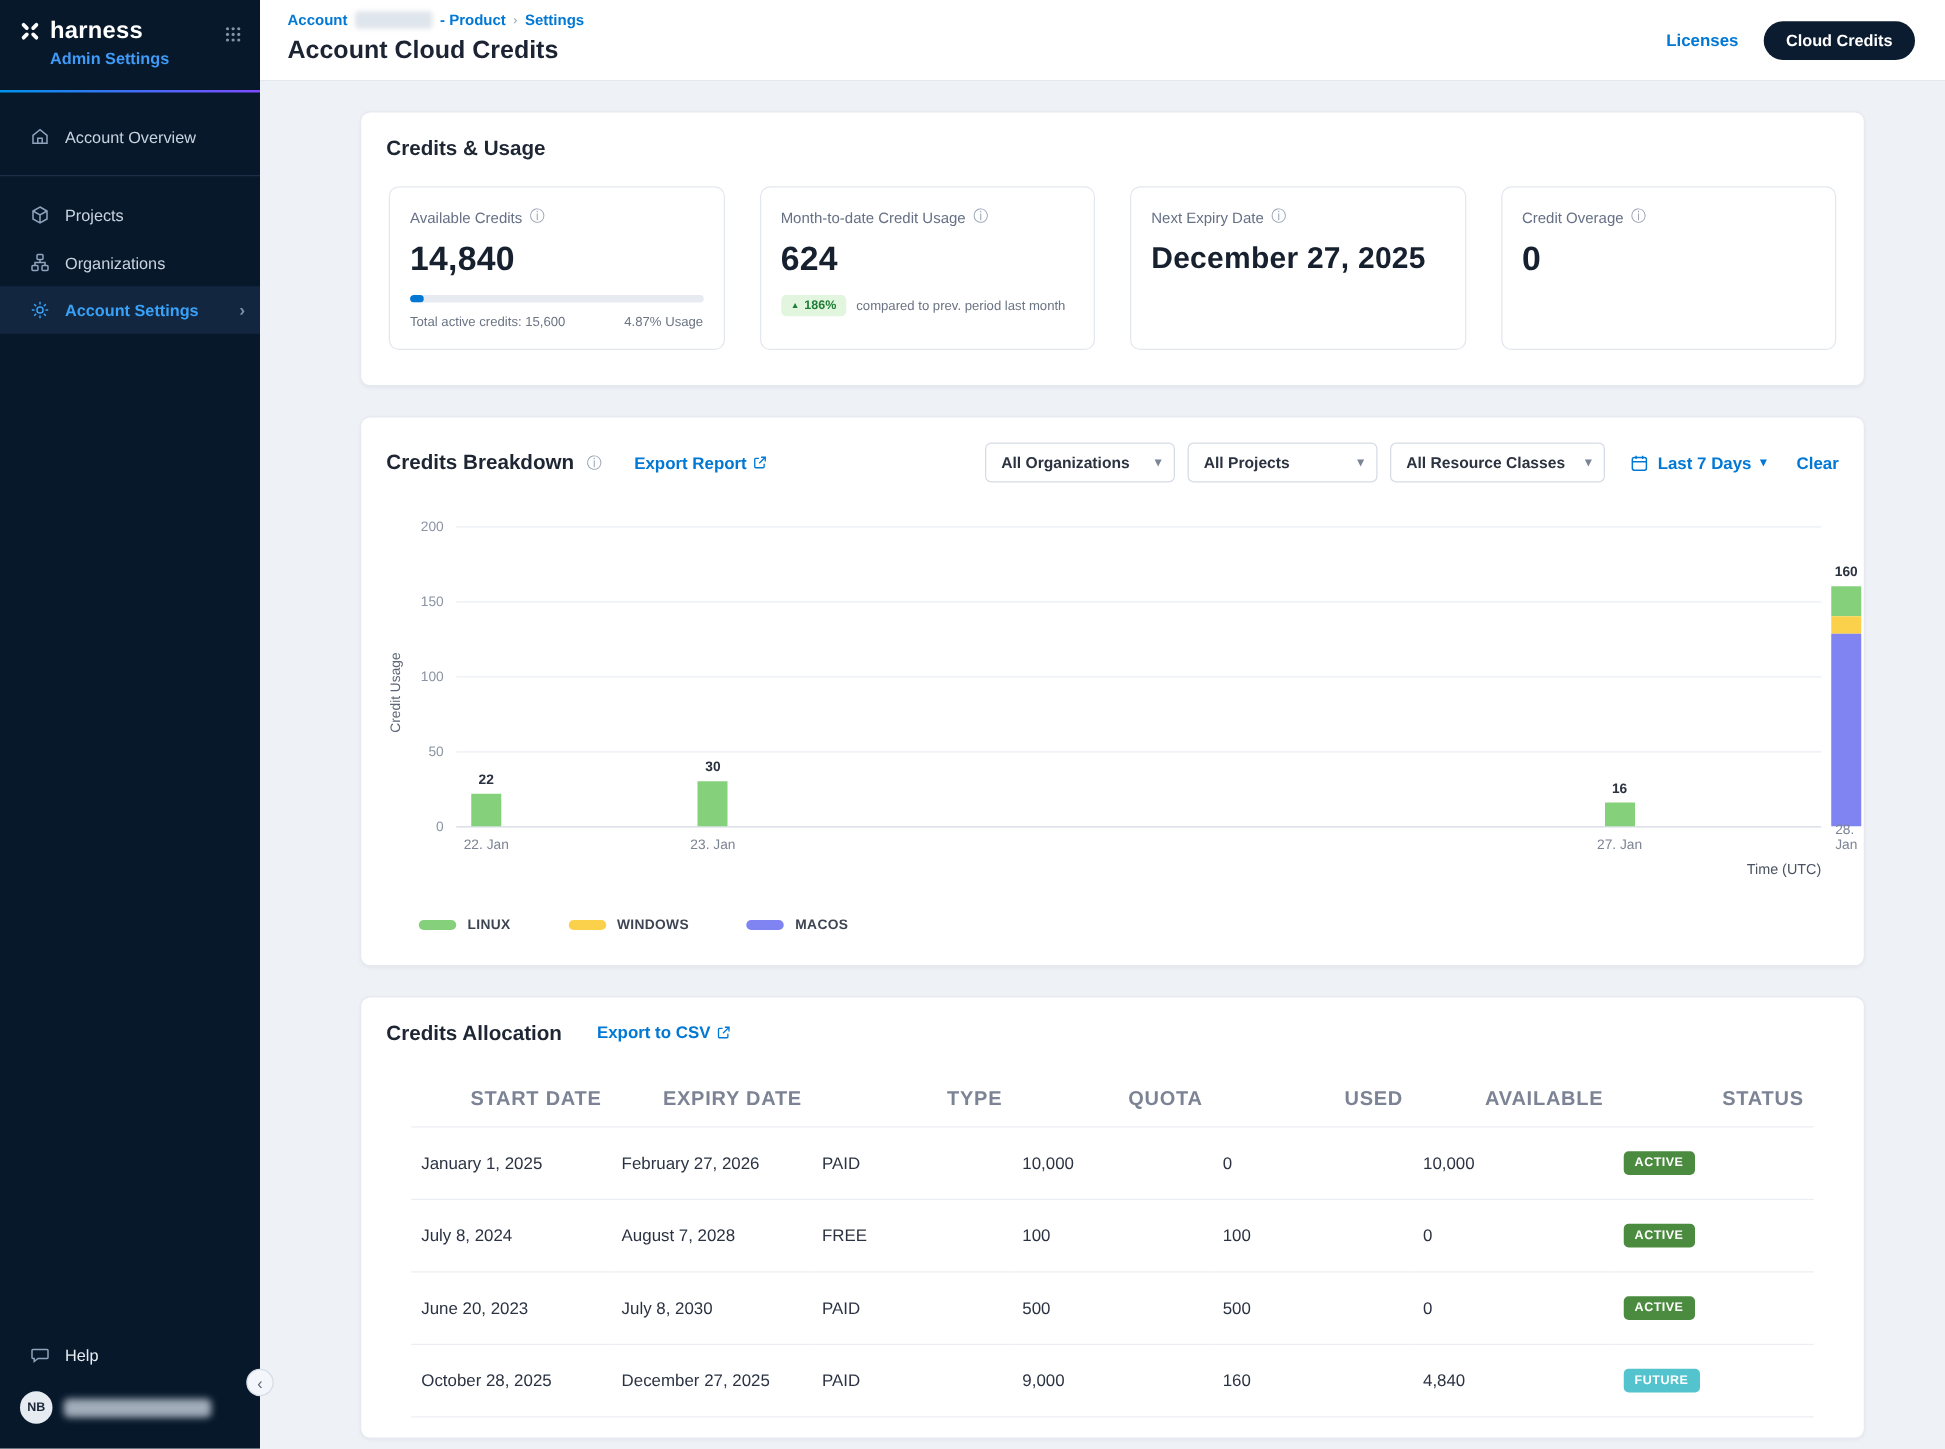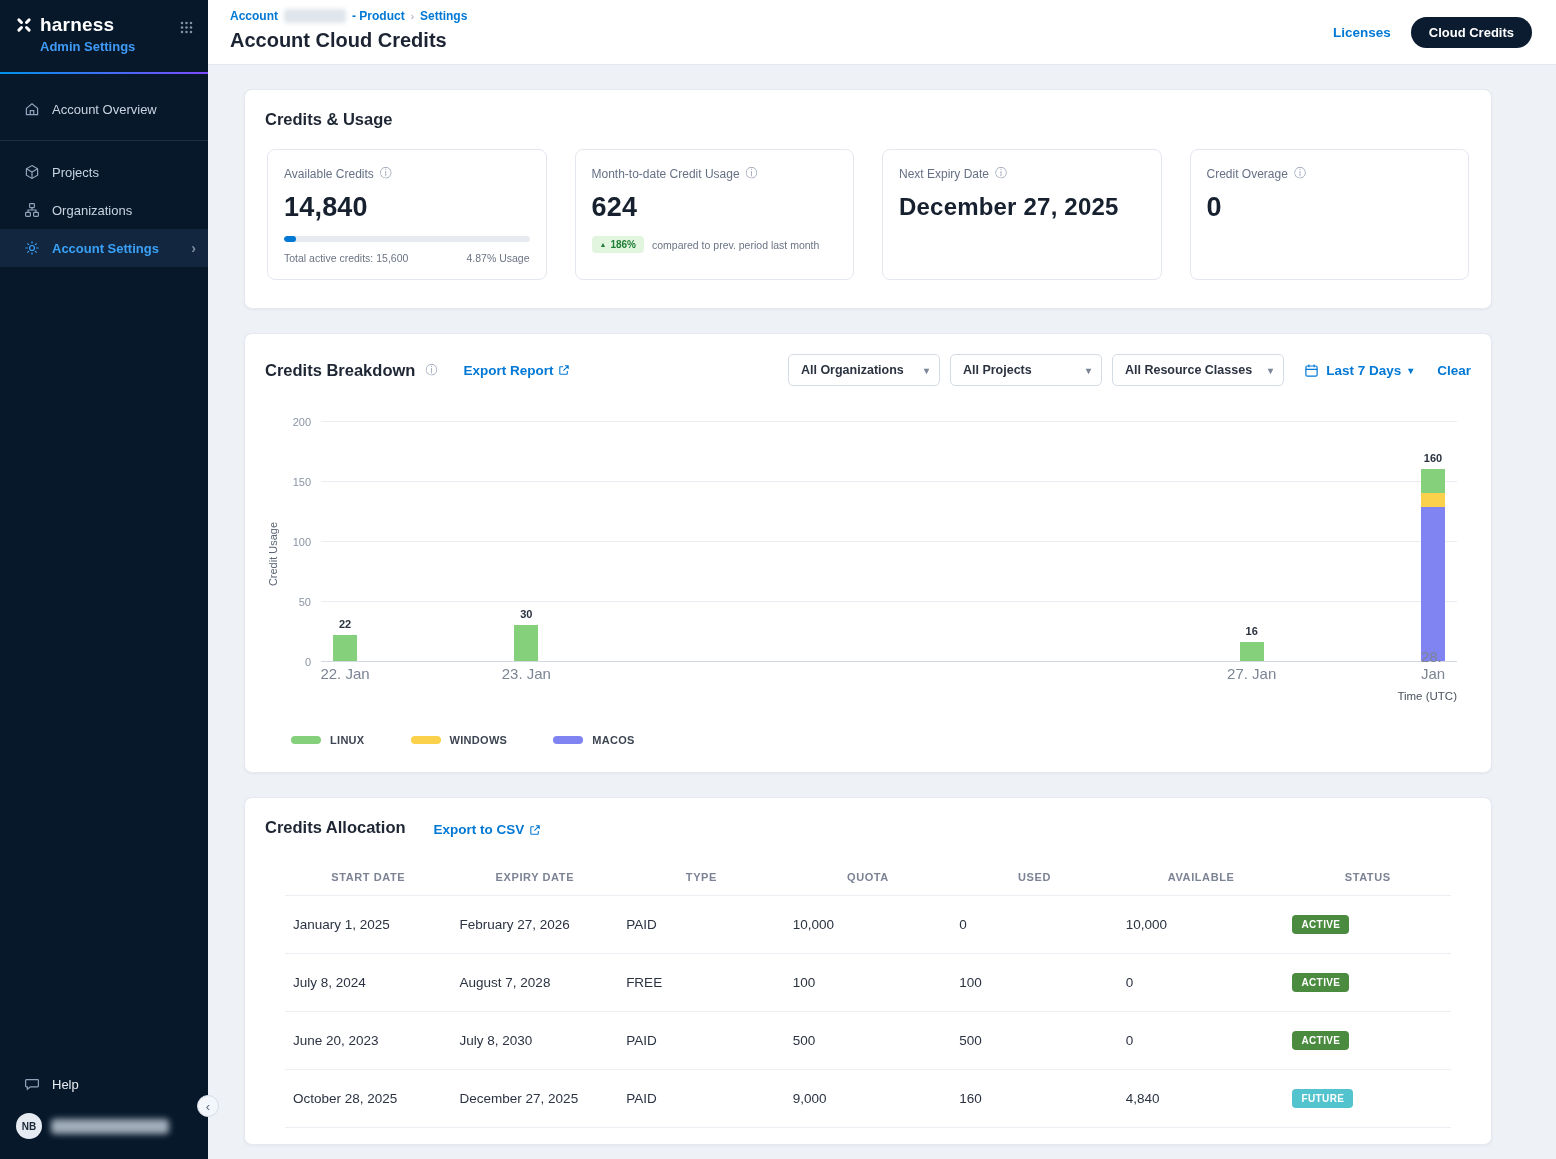--- a/index.html
+++ b/index.html
@@ -33,21 +33,21 @@
   .main { flex:1; display:flex; flex-direction:column; min-width:0; }
   .topbar { background:#fff; border-bottom:1px solid #e3e8ef; padding:9px 24px 12px 22px; display:flex; justify-content:space-between; align-items:flex-start; }
   .breadcrumb { display:flex; align-items:center; gap:6px; font-size:12px; color:#0278d5; font-weight:600; }
   .blur-blob { width:62px; height:14px; background:#dfe5ec; border-radius:3px; filter:blur(2px); }
   .crumb-sep { color:#98a2b3; font-size:10px; font-weight:400; }
   .page-title { font-size:20px; font-weight:700; color:#1c2433; margin-top:6px; }
   .topbar-right { display:flex; align-items:center; gap:20px; margin-top:8px; }
   .licenses-link { color:#0278d5; font-weight:600; font-size:13.5px; }
   .pill-btn { background:#0b1c30; color:#fff; font-weight:600; font-size:13px; padding:8px 18px; border-radius:999px; border:none; font-family:inherit; }
 
-  .content { flex:1; padding:24px 64px 4px 36px; background:#eef1f6; overflow:hidden; }
+  .content { flex:1; padding:24px 64px 4px 36px; background:#eef1f6; overflow:hidden;margin-left:44px; }
   .card { background:#fff; border:1px solid #e6eaf0; border-radius:8px; box-shadow:0 1px 3px rgba(20,30,50,.05); margin-bottom:24px; padding:20px; }
   .card-title { font-size:16.5px; font-weight:700; color:#1e2634; }
 
   
   .stats-grid { display:grid; grid-template-columns:repeat(4,1fr); gap:28px; margin:20px 2px 8px; }
   .stat { border:1px solid #e3e7ee; border-radius:8px; padding:15px 16px; min-height:118px; }
   .stat-label-row { display:flex; align-items:center; gap:6px; font-size:12px; color:#667085; }
   .info-icon { color:#98a2b3; font-size:12px; }
   .stat-value { font-size:27px; font-weight:700; color:#16202e; margin-top:10px; letter-spacing:.2px; }
   .stat-value.date { font-size:24px; line-height:1.25; }
@@ -73,31 +73,31 @@
   
   .chart-wrap { position:relative; margin:36px 0 0 0; }
   .y-title { position:absolute; left:2px; top:252px; width:240px; transform:rotate(-90deg); transform-origin:0 0; text-align:center; font-size:11px; color:#5b6575; }
   .plot { position:relative; height:240px; margin:12px 14px 0 56px; }
   .gridline { position:absolute; left:0; right:0; height:1px; background:#eaeef3; }
   .gridline.baseline { background:#d3d9e1; }
   .ytick { position:absolute; right:calc(100% + 10px); transform:translateY(50%); font-size:11px; color:#8a94a4; }
   .bar { position:absolute; bottom:1px; width:24px; display:flex; flex-direction:column-reverse; }
   .seg { width:100%; }
   .bar-total { position:absolute; transform:translateX(-50%); font-size:11px; font-weight:700; color:#2a3240; }
-  .xtick { position:absolute; bottom:-20px; transform:translateX(-50%); font-size:15px; color:#7c8594; }
+  .xtick { position:absolute; bottom:-20px; transform:translateX(-50%); font-size:11px; color:#7c8594; }
   .x-title { text-align:right; margin:28px 14px 0 0; font-size:11.5px; color:#49525f; }
   .legend { display:flex; align-items:center; gap:46px; margin:32px 0 6px 26px; }
   .legend-item { display:flex; align-items:center; gap:9px; }
   .swatch { width:30px; height:8px; border-radius:4px; display:inline-block; }
   .legend-label { font-size:11px; font-weight:700; color:#3d4452; letter-spacing:.3px; }
 
   
-  .alloc-header { display:flex; align-items:flex-end; gap:12px; }
+  .alloc-header { display:flex; align-items:flex-start; gap:12px; }
   .alloc-table { width:calc(100% - 40px); margin:22px 20px 0; border-collapse:collapse; table-layout:fixed; }
-  .alloc-table th { font-size:11px; color:#7b8394; font-weight:700; letter-spacing:.6px; text-align:center; padding:12px 8px; }
+  .alloc-table th { font-size:16px; color:#7b8394; font-weight:700; letter-spacing:.6px; text-align:right; padding:12px 8px; }
   .alloc-table td { font-size:13.5px; color:#2b3342; padding:19px 8px; border-top:1px solid #ebeef3; }
   .status-badge { display:inline-block; font-size:10px; font-weight:700; color:#fff; padding:4px 9px; border-radius:4px; letter-spacing:.4px; }
 </style>
 </head>
 <body>
 
 <aside class="sidebar" data-interactable="false">
   <div class="sb-header" data-interactable="false">
     <div class="logo-row" data-interactable="true">
       <svg data-interactable="false" viewBox="0 0 24 24">

